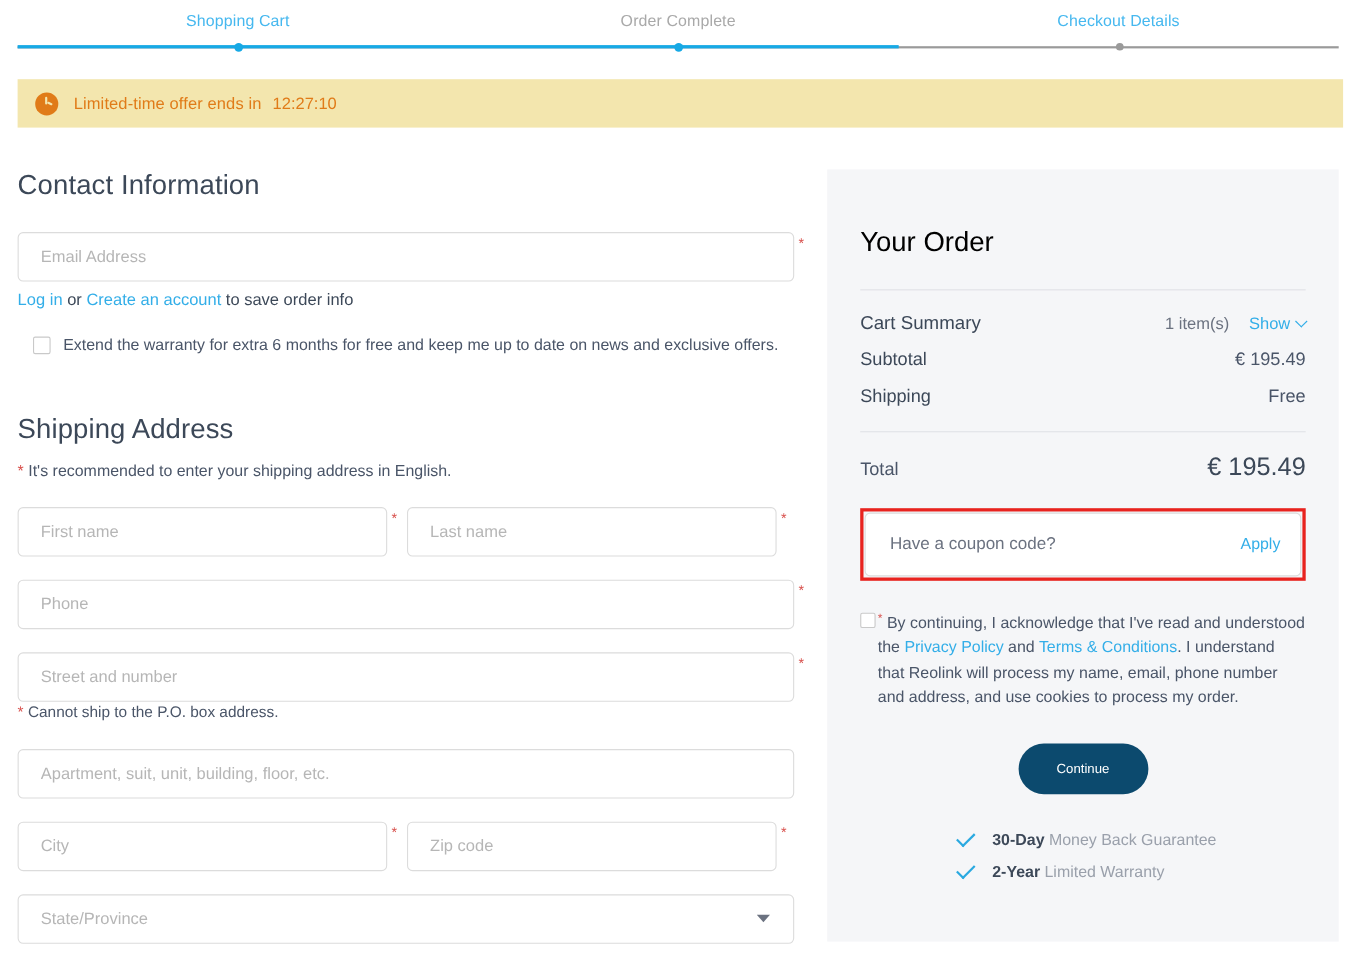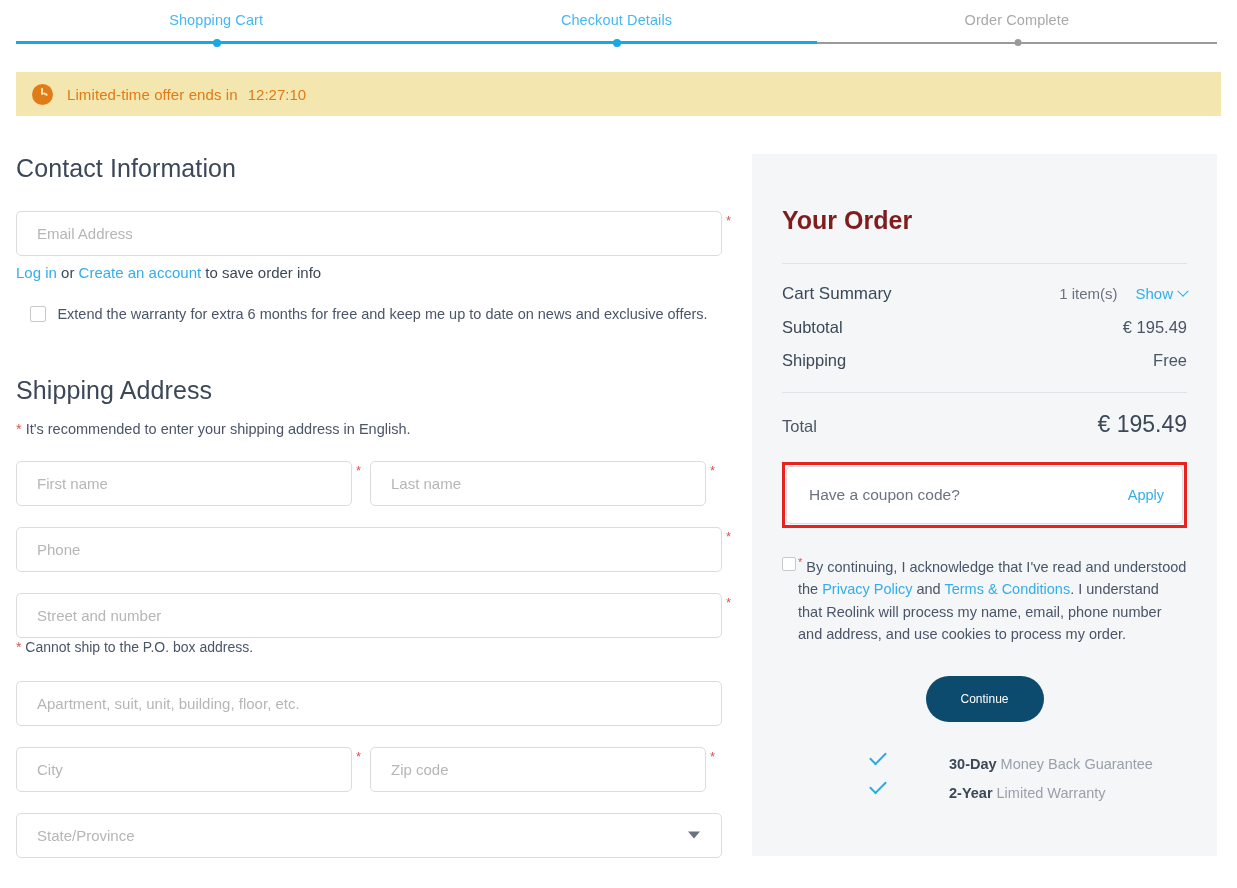--- a/index.html
+++ b/index.html
@@ -235,22 +235,22 @@
   }
 
   
   .order-panel {
     background: #f5f6f8;
     padding: 52px 30px 42px 30px;
     width: 465px;
   }
   .order-title {
     font-size: 25px;
-    font-weight: 700;
-    color: #7f1d1d;
+    font-weight: 400;
+    color: #000000;
     margin: 0 0 28px 0;
   }
   .hr {
     height: 1px;
     background: #e0e2e6;
     margin: 0 0 20px 0;
   }
   .sum-row {
     display: flex;
     align-items: baseline;
@@ -361,47 +361,46 @@
     border-radius: 24px;
     width: 118px;
     height: 46px;
     font-size: 12px;
     font-family: "Liberation Sans", sans-serif;
     cursor: default;
   }
 
   .guarantee {
     display: flex;
-    align-items: flex-start;
+    align-items: center;
     justify-content: flex-start;
     padding-left: 88px;
     margin-bottom: 13px;
     font-size: 14.5px;
     color: #9aa0ab;
-    gap: 47px;
   }
   .guarantee b { color: #3c4858; font-weight: bold; margin-right: 4px; }
   .tick {
     width: 16px; height: 9px;
     border-left: 2.4px solid #2aa9e0;
     border-bottom: 2.4px solid #2aa9e0;
     transform: rotate(-45deg);
     margin-right: 16px;
     margin-top: -4px;
     flex: 0 0 auto;
   }
 </style>
 </head>
 <body>
 
 <div class="stepper">
   <div class="step-labels">
     <div class="step-label">Shopping Cart</div>
+    <div class="step-label inactive">Order Complete</div>
     <div class="step-label">Checkout Details</div>
-    <div class="step-label inactive">Order Complete</div>
   </div>
   <div class="step-line-wrap">
     <div class="step-line-base"></div>
     <div class="step-line-fill"></div>
     <div class="step-dot d1"></div>
     <div class="step-dot d2"></div>
     <div class="step-dot d3"></div>
   </div>
 </div>
 

